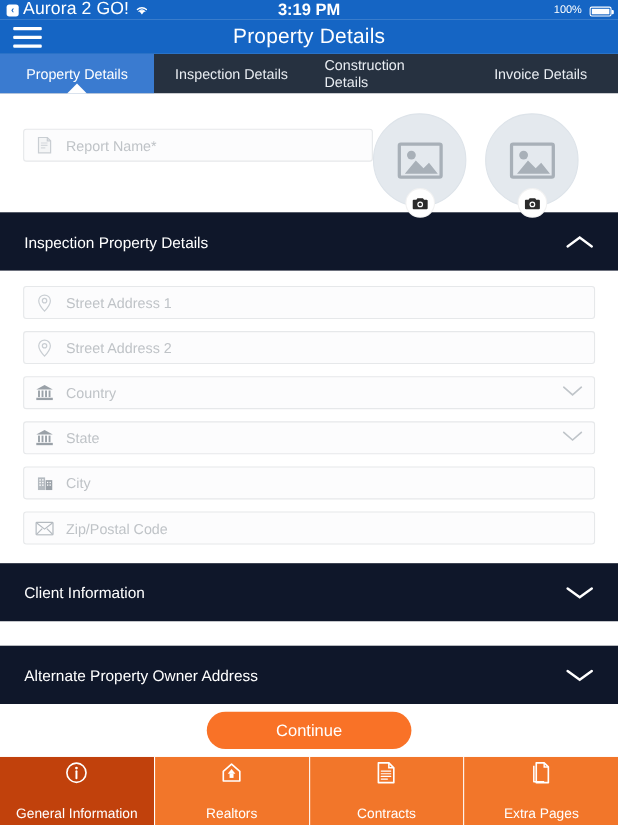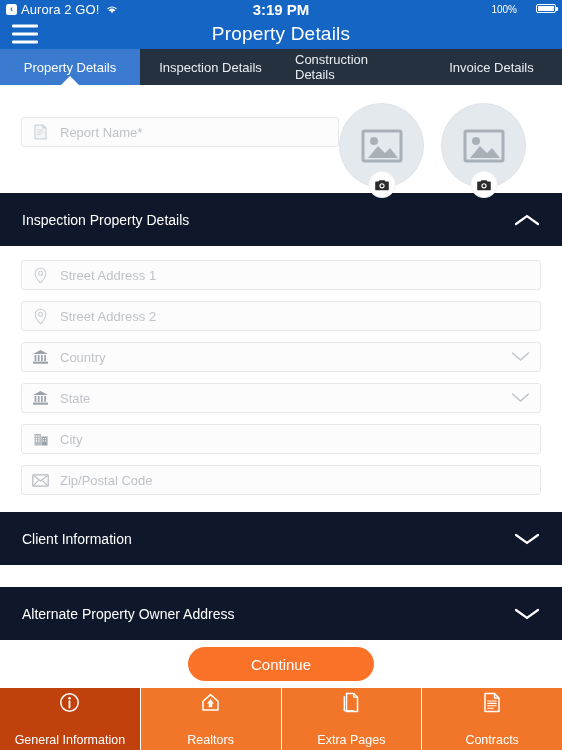--- a/index.html
+++ b/index.html
@@ -16,26 +16,26 @@
     height: 18px; background: #1565c4; color: #ffffff;
     display: flex; align-items: center; padding: 0 6px;
     font-size: 10.5px; flex: 0 0 18px;
   }
   .sb-left { display: flex; align-items: center; gap: 4px; }
   .sb-back {
     width: 11px; height: 11px; background: #ffffff; border-radius: 2.5px;
     color: #1565c4; font-size: 9px; line-height: 11px; text-align: center;
     font-weight: bold;
   }
-  .sb-carrier { font-size: 13px; letter-spacing: .1px; }
+  .sb-carrier { font-size: 16px; letter-spacing: .1px; }
   .wifi { width: 12px; height: 10px; position: relative; margin-left: 2px; }
   .wifi svg { display: block; }
   .sb-center { position: absolute; left: 0; right: 0; text-align: center;
     font-size: 15px; font-weight: bold; pointer-events: none; }
-  .sb-right { margin-left: auto; display: flex; align-items: flex-start; gap: 19px; z-index: 2; }
+  .sb-right { margin-left: auto; display: flex; align-items: flex-end; gap: 7px; z-index: 2; }
   .sb-batt-txt { font-size: 10px; }
   .batt { width: 20px; height: 9px; border: 1px solid #ffffff; border-radius: 2px;
     position: relative; }
   .batt::after { content:""; position:absolute; right:-3px; top:2.5px; width:2px; height:4px;
     background:#ffffff; border-radius:0 1px 1px 0; }
   .batt i { position:absolute; left:1px; top:1px; bottom:1px; width: calc(100% - 2px);
     background:#ffffff; display:block; }
 
   
   .navbar {
@@ -373,34 +373,34 @@
           <path d="M3 9.2 L10.5 2.6 L18 9.2 V18 H3 Z" fill="none" stroke="#ffffff" stroke-width="1.5" stroke-linejoin="round"></path>
           <path d="M10.5 7 L14 11.4 H7 Z" fill="#ffffff"></path>
           <rect x="8.7" y="11.2" width="3.6" height="4" fill="#ffffff"></rect>
         </svg>
       </span>
       <span>Realtors</span>
     </div>
 
     <div class="bn-item">
       <span class="bn-ico">
+        <svg width="18" height="21" viewBox="0 0 18 21">
+          <path d="M2 1.5h9.5L16 6v13.5H2z" fill="none" stroke="#ffffff" stroke-width="1.5" stroke-linejoin="round"></path>
+          <path d="M11.5 1.5V6H16" fill="none" stroke="#ffffff" stroke-width="1.4"></path>
+          <path d="M4.6 9h8.6M4.6 11.4h8.6M4.6 13.8h8.6M4.6 16.2h5.6" stroke="#ffffff" stroke-width="1.1" stroke-linecap="round"></path>
+        </svg>
+      </span>
+      <span>Contracts</span>
+    </div>
+
+    <div class="bn-item">
+      <span class="bn-ico">
         <svg width="20" height="21" viewBox="0 0 20 21">
           <path d="M5.5 1.5h7.2L16.5 5.2V19.5H5.5z" fill="none" stroke="#ffffff" stroke-width="1.5" stroke-linejoin="round"></path>
           <path d="M12.7 1.5v3.7h3.8" fill="none" stroke="#ffffff" stroke-width="1.3"></path>
           <path d="M3.3 4.2v14.4h9.4" fill="none" stroke="#ffffff" stroke-width="1.4" stroke-linejoin="round"></path>
         </svg>
       </span>
       <span>Extra Pages</span>
     </div>
-
-    <div class="bn-item">
-      <span class="bn-ico">
-        <svg width="18" height="21" viewBox="0 0 18 21">
-          <path d="M2 1.5h9.5L16 6v13.5H2z" fill="none" stroke="#ffffff" stroke-width="1.5" stroke-linejoin="round"></path>
-          <path d="M11.5 1.5V6H16" fill="none" stroke="#ffffff" stroke-width="1.4"></path>
-          <path d="M4.6 9h8.6M4.6 11.4h8.6M4.6 13.8h8.6M4.6 16.2h5.6" stroke="#ffffff" stroke-width="1.1" stroke-linecap="round"></path>
-        </svg>
-      </span>
-      <span>Contracts</span>
-    </div>
   </div>
 
 </div>
 
 </body></html>

